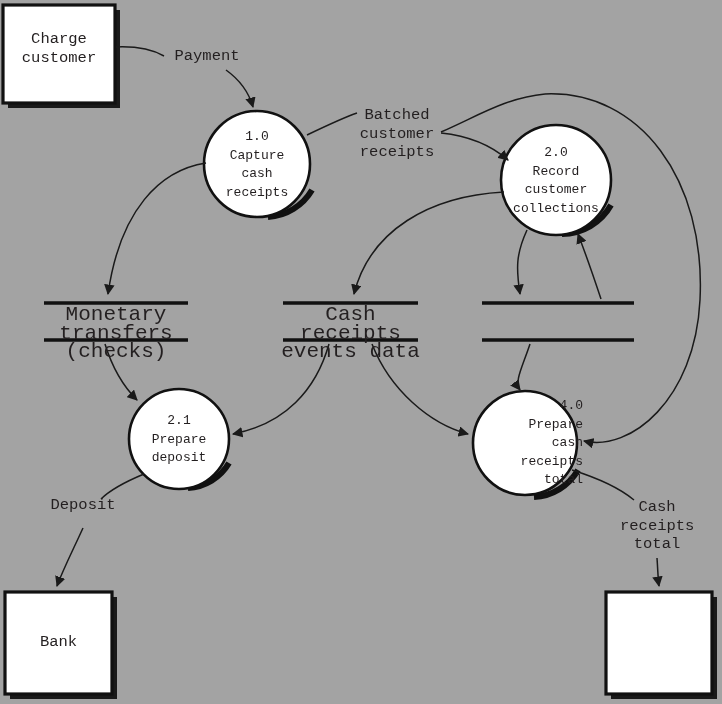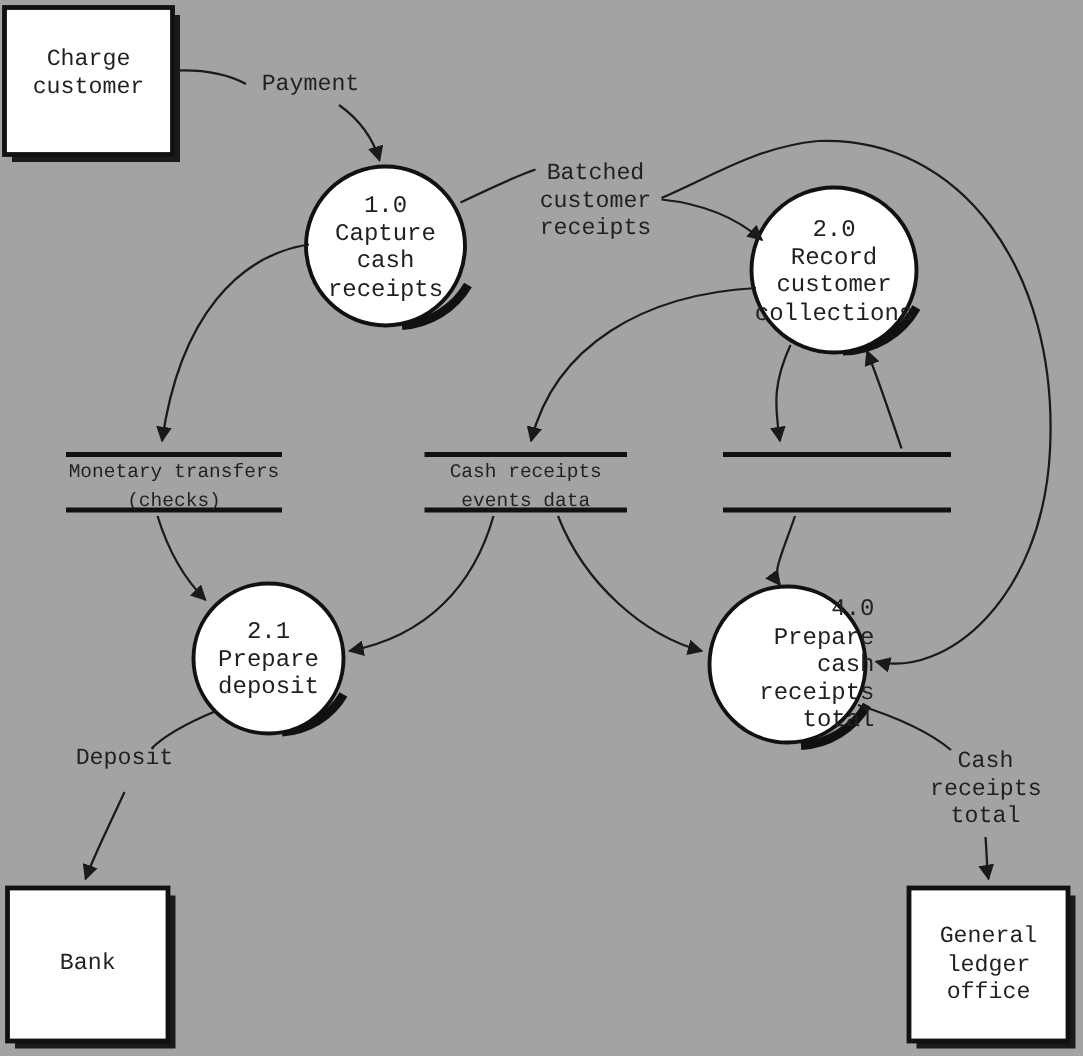--- a/index.html
+++ b/index.html
@@ -57,24 +57,24 @@
     font-size: 15.5px;
     line-height: 18.5px;
     text-align: center;
     white-space: pre-line;
     pointer-events: none;
   }
   .entity-label {
     font-size: 15.5px;
   }
   .process-label {
-    font-size: 16px;
+    font-size: 13px;
   }
   .store-label {
-    font-size: 13px;
+    font-size: 21px;
   }
   .flow-label {
     font-size: 15.5px;
   }
 </style>
 </head>
 <body>
 
 <div id="diagram-root">
 
@@ -165,23 +165,20 @@
 
     <path class="flow-line" d="M 572 470 C 604 480 622 490 634 500"></path>
     <path class="flow-line" marker-end="url(#arrow)" d="M 657 558 C 658 572 658 580 659 586"></path>
   </svg>
 
   <div class="lbl entity-label" style="left:3px; top:30px; width:112px;">Charge
 customer</div>
 
   <div class="lbl entity-label" style="left:5px; top:633px; width:107px;">Bank</div>
 
-  <div class="lbl entity-label" style="left:606px; top:615px; width:106px;">General
-ledger
-office</div>
 
   <div class="lbl process-label" style="left:199px; top:128px; width:116px;">1.0
 Capture
 cash
 receipts</div>
 
   <div class="lbl process-label" style="left:496px; top:144px; width:120px;">2.0
 Record
 customer
 collections</div>

